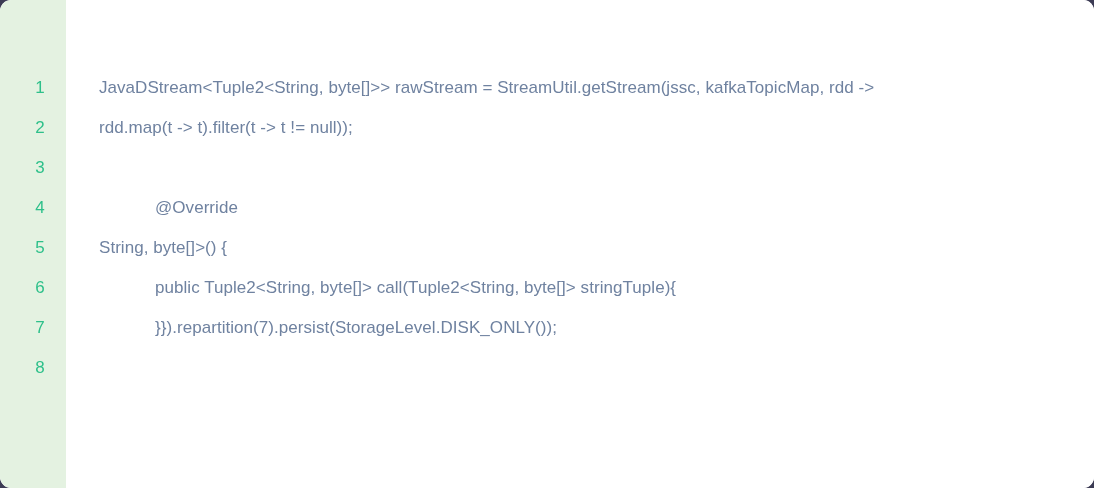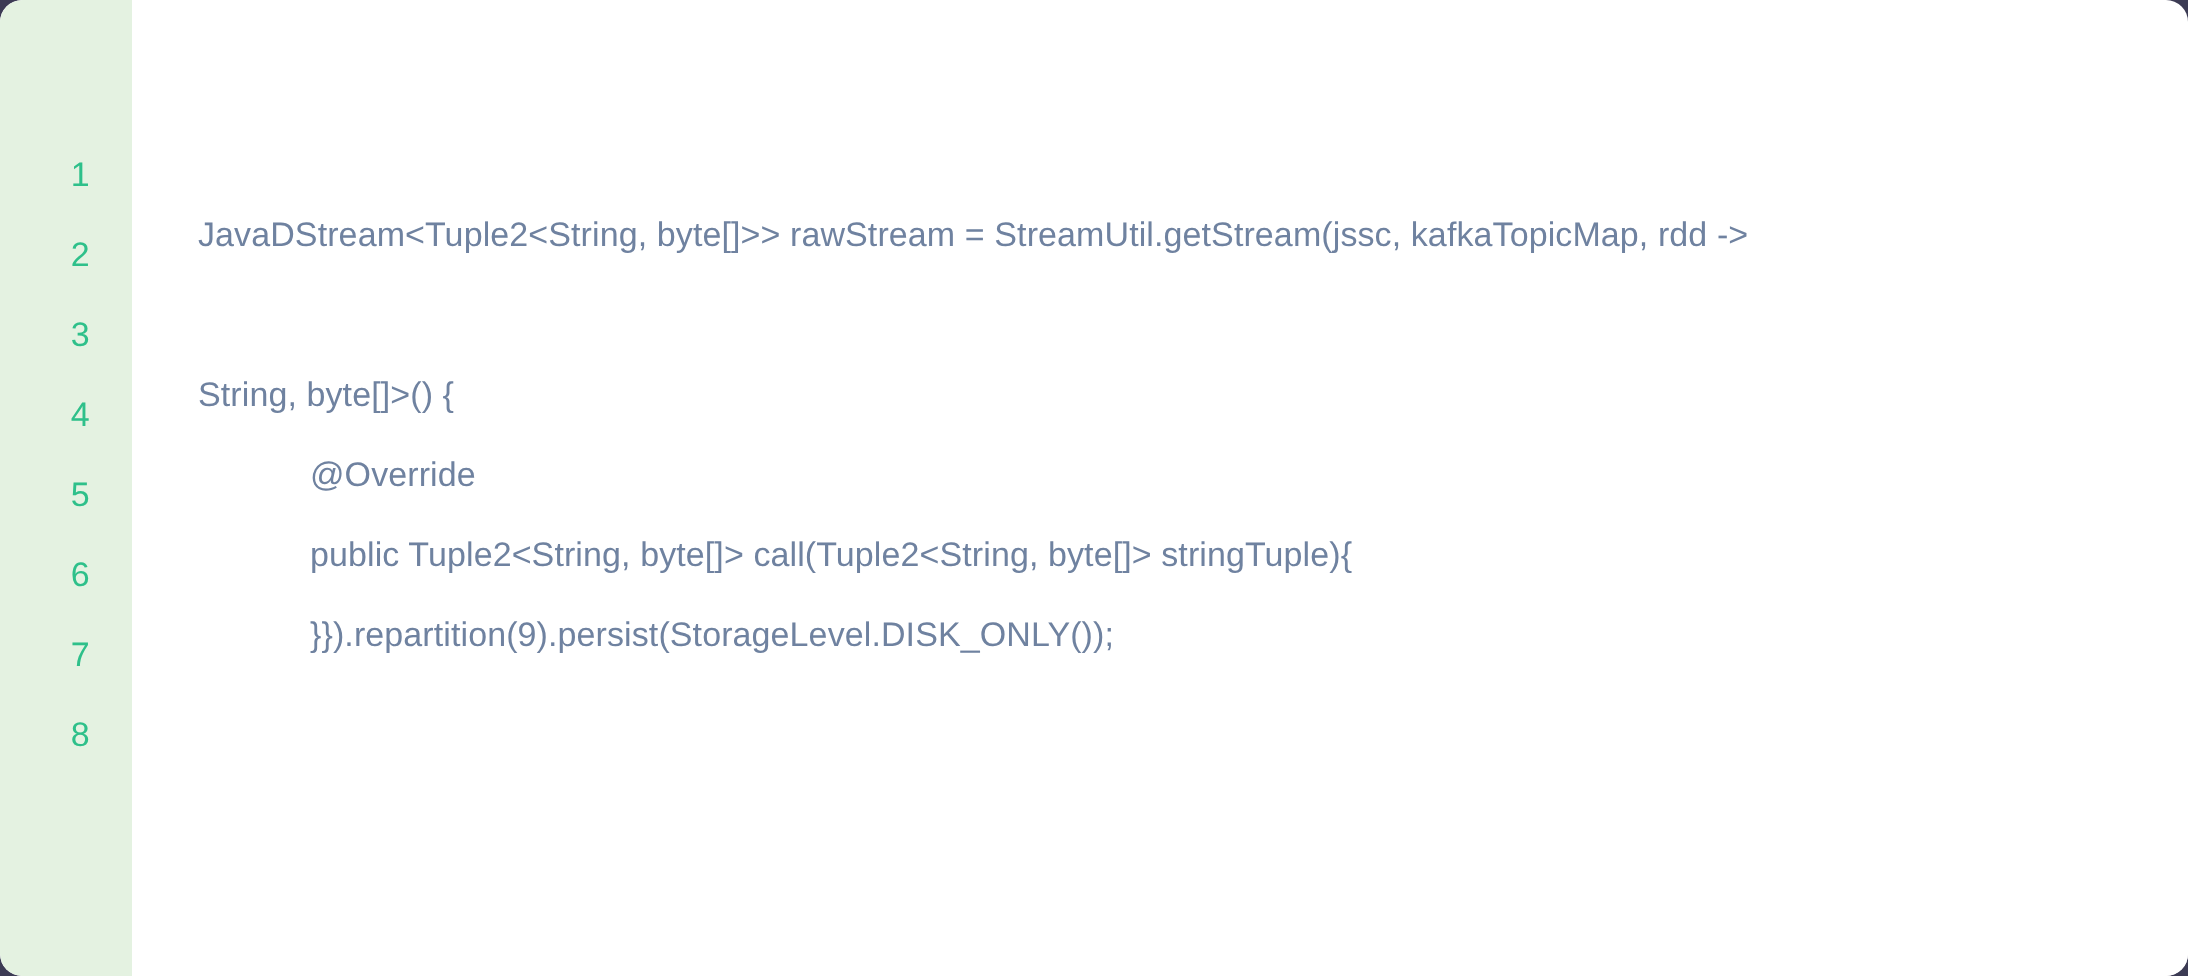--- a/index.html
+++ b/index.html
@@ -52,21 +52,20 @@
 
   
   #code-area {
     flex: 1 1 auto;
     background: #ffffff;
     padding-top: 68px;
     padding-left: 33px;
     padding-right: 16px;
     box-sizing: border-box;
     overflow: hidden;
-    margin-top: 30px;
   }
   .code-line {
     height: 40px;
     line-height: 40px;
     font-size: 17px;
     color: #6f82a0;
     white-space: pre;
     font-family: "Liberation Sans", sans-serif;
     letter-spacing: 0.05px;
   }
@@ -88,20 +87,21 @@
       <div class="gutter-line">3</div>
       <div class="gutter-line">4</div>
       <div class="gutter-line">5</div>
       <div class="gutter-line">6</div>
       <div class="gutter-line">7</div>
       <div class="gutter-line">8</div>
     </div>
 
   <div id="code-area">
       <div class="code-line">JavaDStream&lt;Tuple2&lt;String, byte[]&gt;&gt; rawStream = StreamUtil.getStream(jssc, kafkaTopicMap, rdd -&gt;</div>
+      <div class="code-line">rdd.map(t -&gt; t).filter(t -&gt; t != null));</div>
       <div class="code-line blank"></div>
+      <div class="code-line indent-1">@Override</div>
       <div class="code-line">String, byte[]&gt;() {</div>
-      <div class="code-line indent-1">@Override</div>
       <div class="code-line indent-1">public Tuple2&lt;String, byte[]&gt; call(Tuple2&lt;String, byte[]&gt; stringTuple){</div>
-      <div class="code-line indent-1">}}).repartition(9).persist(StorageLevel.DISK_ONLY());</div>
+      <div class="code-line indent-1">}}).repartition(7).persist(StorageLevel.DISK_ONLY());</div>
     </div>
 
 </div>
 
 </body></html>

